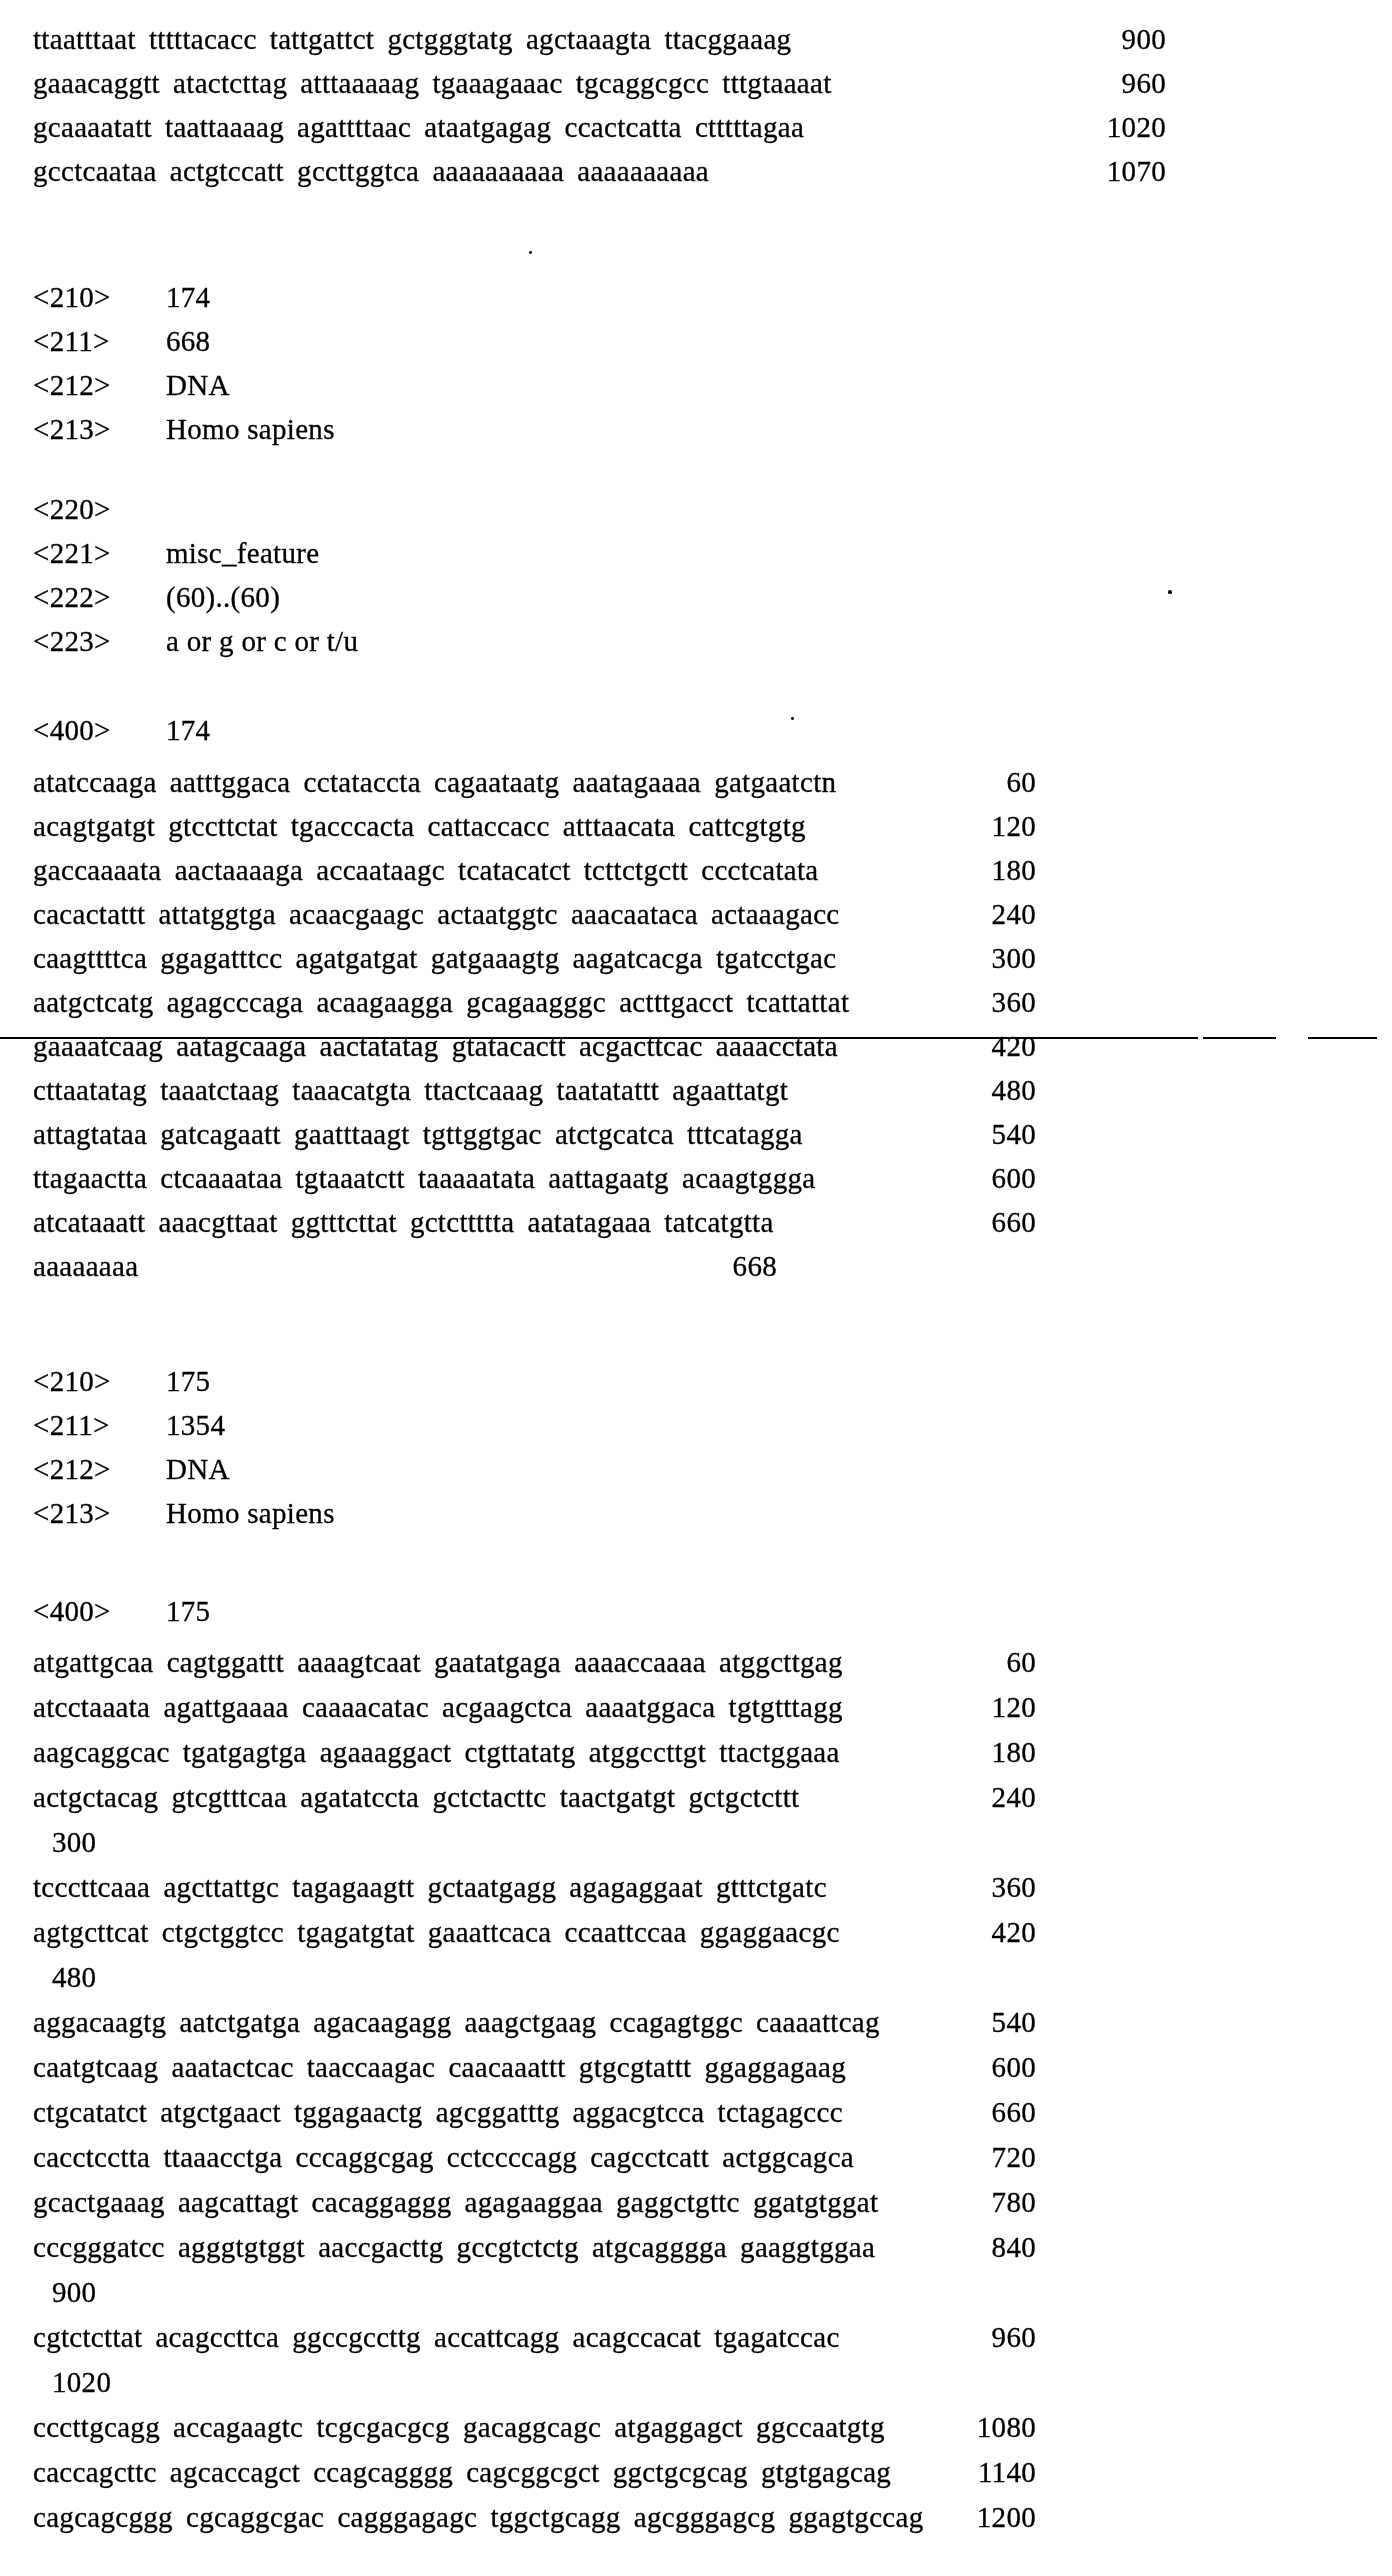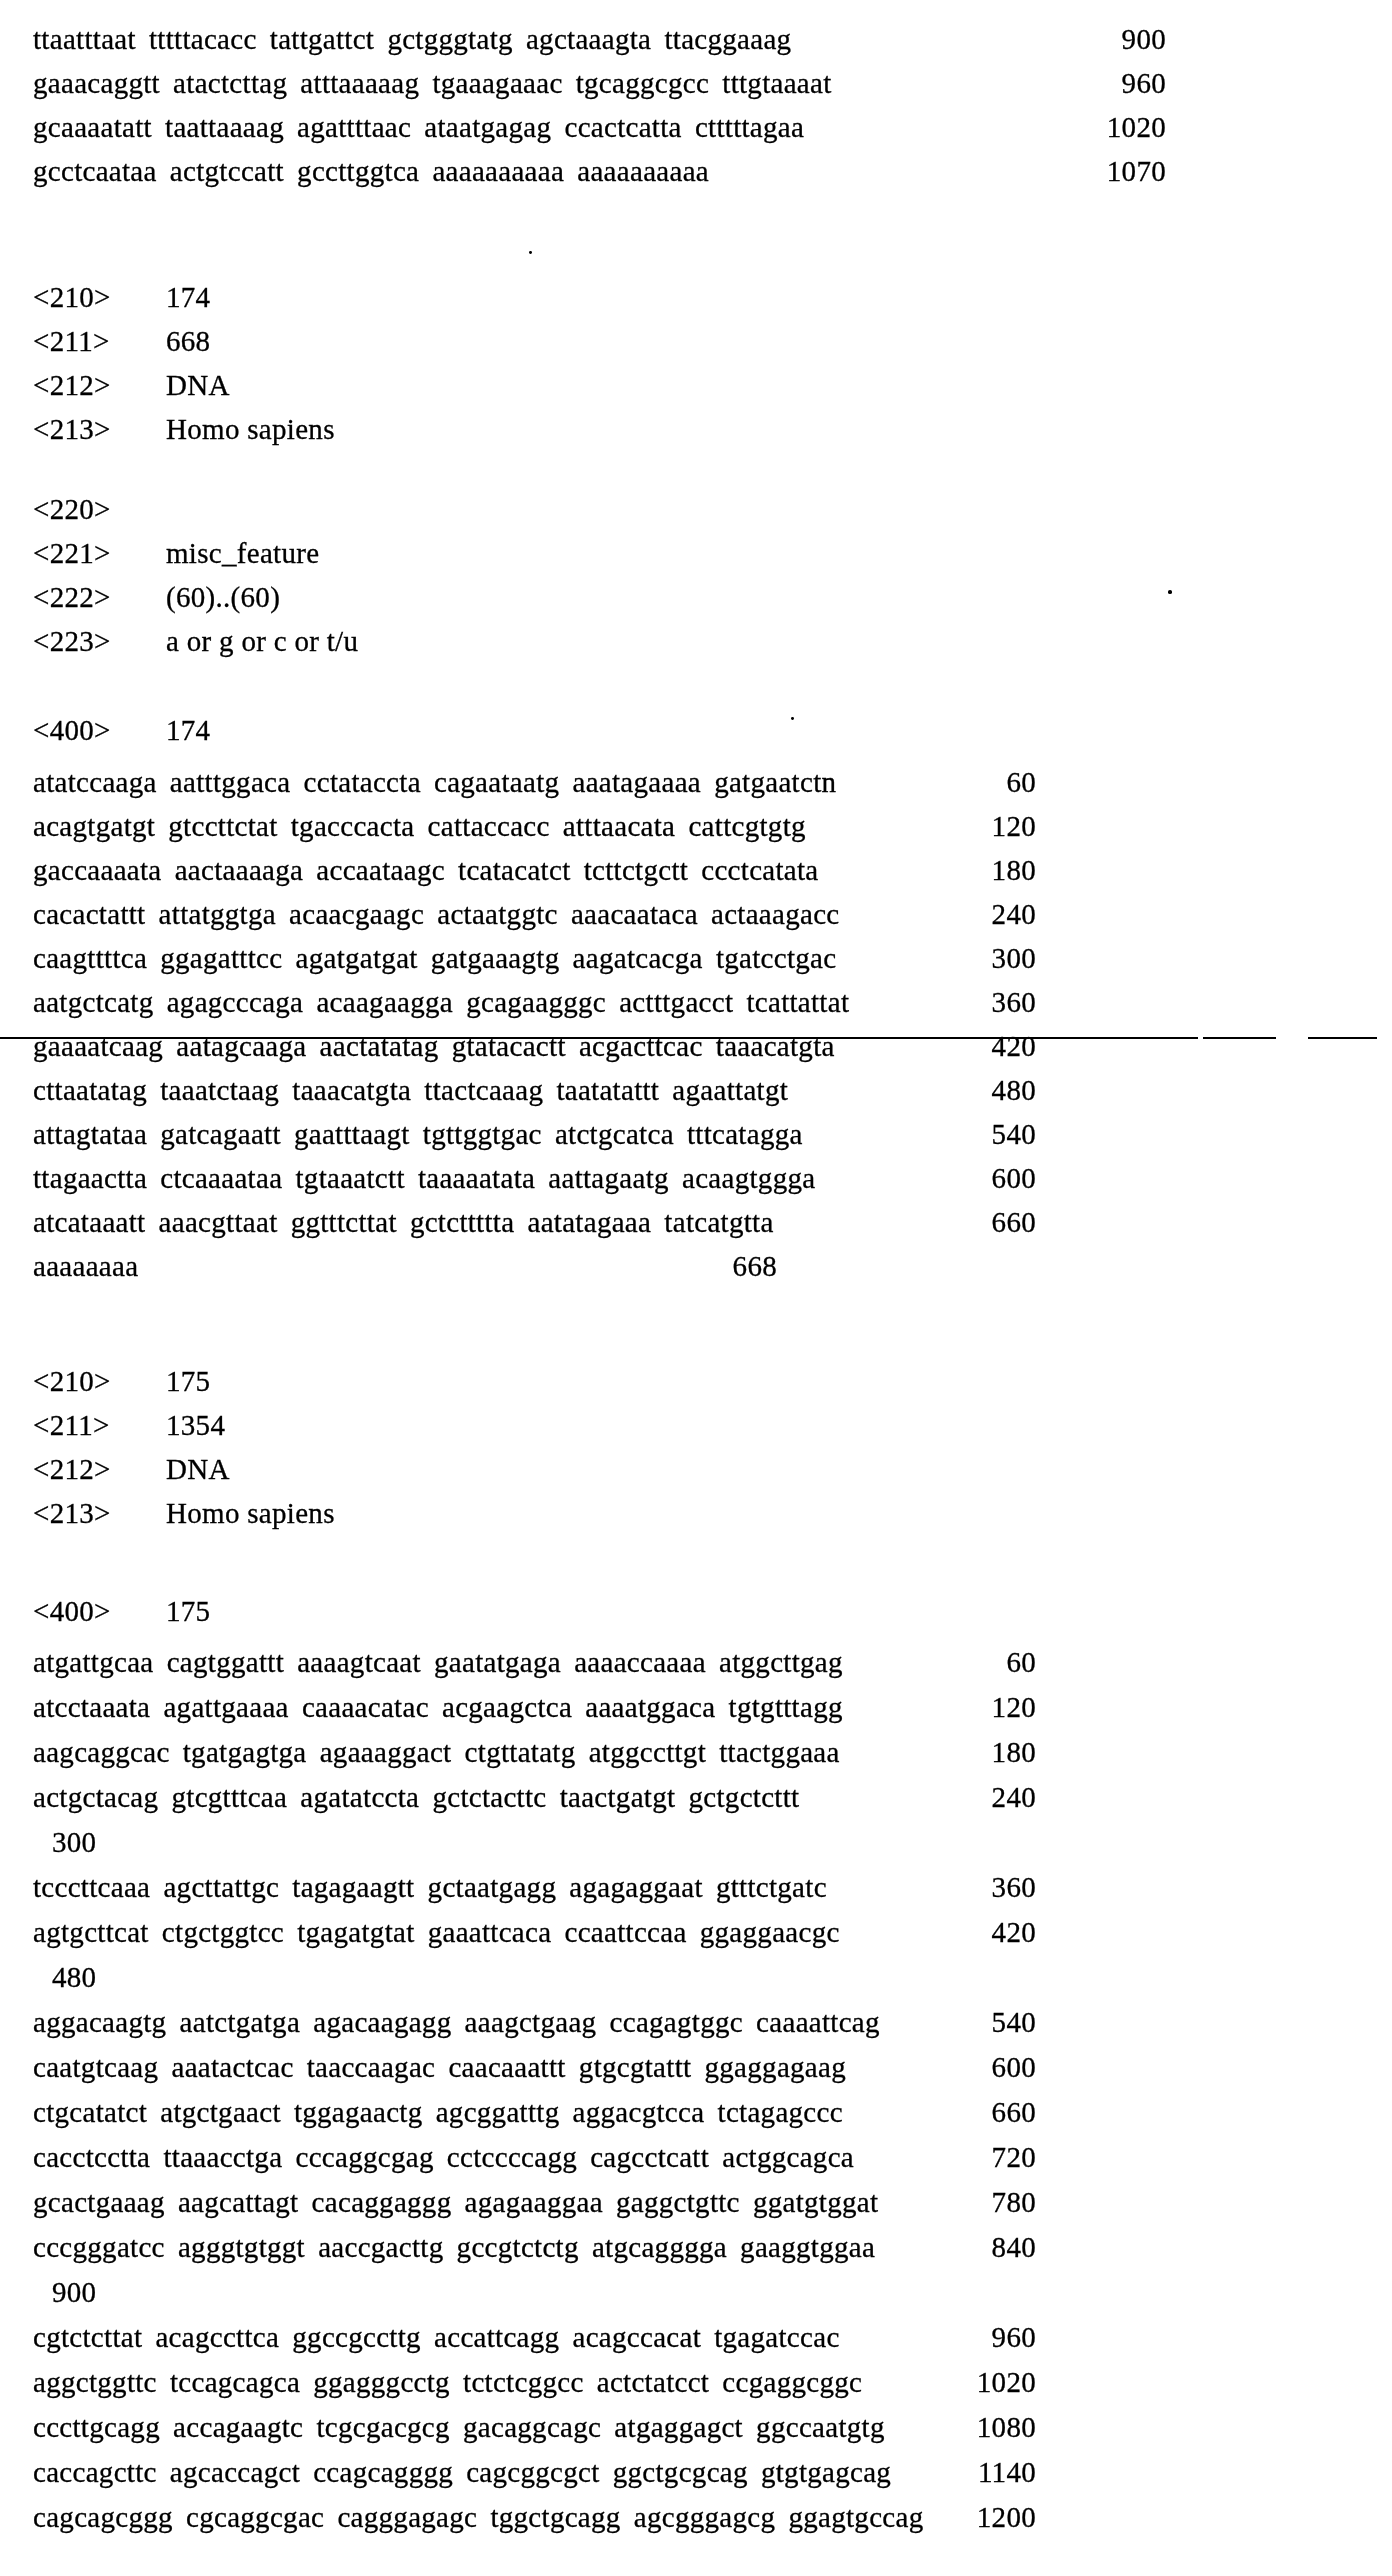--- a/index.html
+++ b/index.html
@@ -180,21 +180,21 @@
             <span class="seq">caagttttca ggagatttcc agatgatgat gatgaaagtg aagatcacga tgatcctgac</span>
             <span class="num">300</span>
           </div>
 
           <div class="seqline">
             <span class="seq">aatgctcatg agagcccaga acaagaagga gcagaagggc actttgacct tcattattat</span>
             <span class="num">360</span>
           </div>
 
           <div class="seqline struck">
-            <span class="seq">gaaaatcaag aatagcaaga aactatatag gtatacactt acgacttcac taaacatgta</span>
+            <span class="seq">gaaaatcaag aatagcaaga aactatatag gtatacactt acgacttcac aaaacctata</span>
             <span class="num">420</span>
           </div>
 
           <div class="seqline">
             <span class="seq">cttaatatag taaatctaag taaacatgta ttactcaaag taatatattt agaattatgt</span>
             <span class="num">480</span>
           </div>
 
           <div class="seqline">
             <span class="seq">attagtataa gatcagaatt gaatttaagt tgttggtgac atctgcatca tttcatagga</span>
@@ -321,21 +321,20 @@
           <div class="seqline">
             <span class="num">900</span>
           </div>
 
           <div class="seqline">
             <span class="seq">cgtctcttat acagccttca ggccgccttg accattcagg acagccacat tgagatccac</span>
             <span class="num">960</span>
           </div>
 
           <div class="seqline">
-            <span class="seq">aggctggttc tccagcagca ggagggcctg tctctcggcc actctatcct ccgaggcggc</span>
             <span class="num">1020</span>
           </div>
 
           <div class="seqline">
             <span class="seq">cccttgcagg accagaagtc tcgcgacgcg gacaggcagc atgaggagct ggccaatgtg</span>
             <span class="num">1080</span>
           </div>
 
           <div class="seqline">
             <span class="seq">caccagcttc agcaccagct ccagcagggg cagcggcgct ggctgcgcag gtgtgagcag</span>

